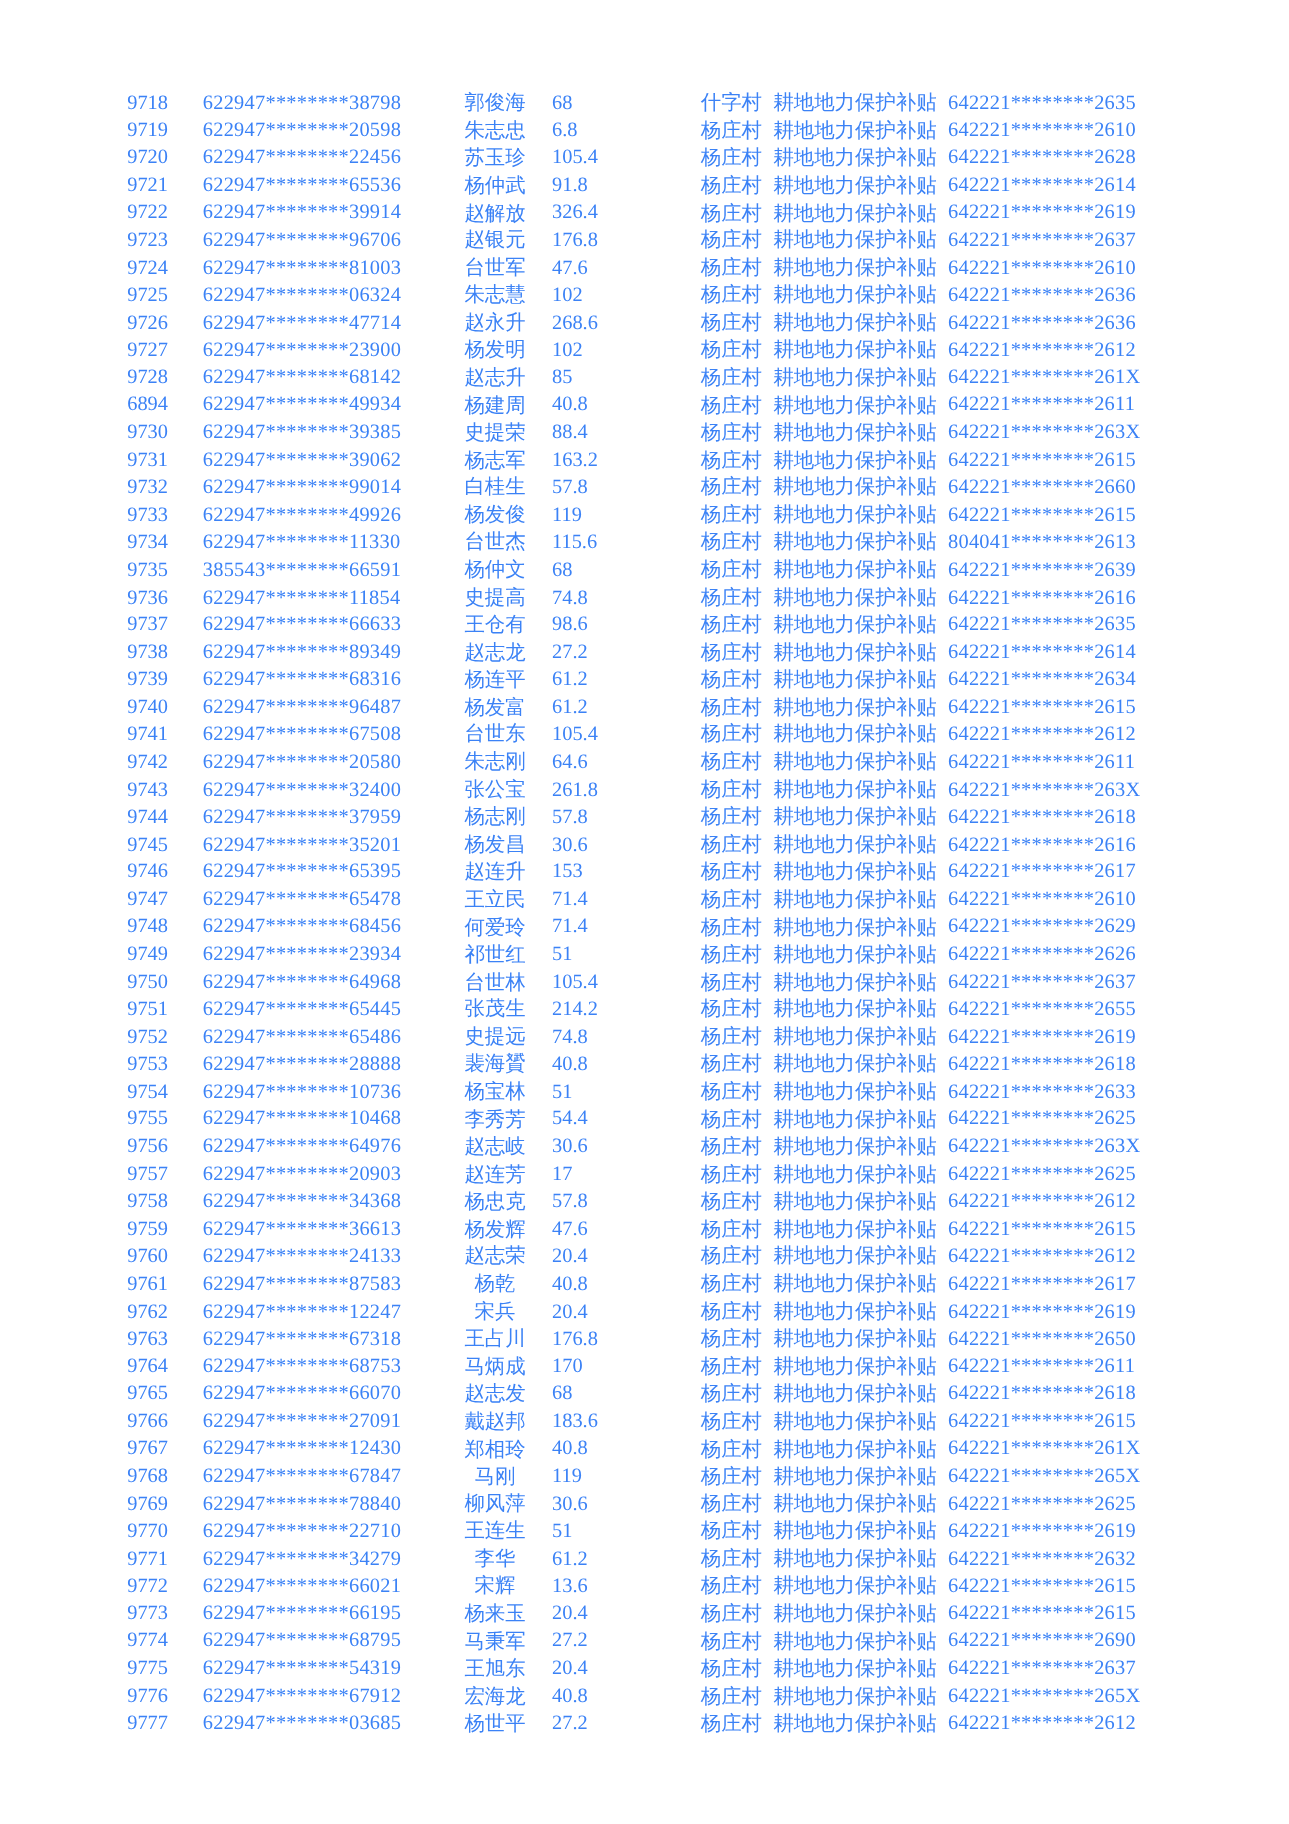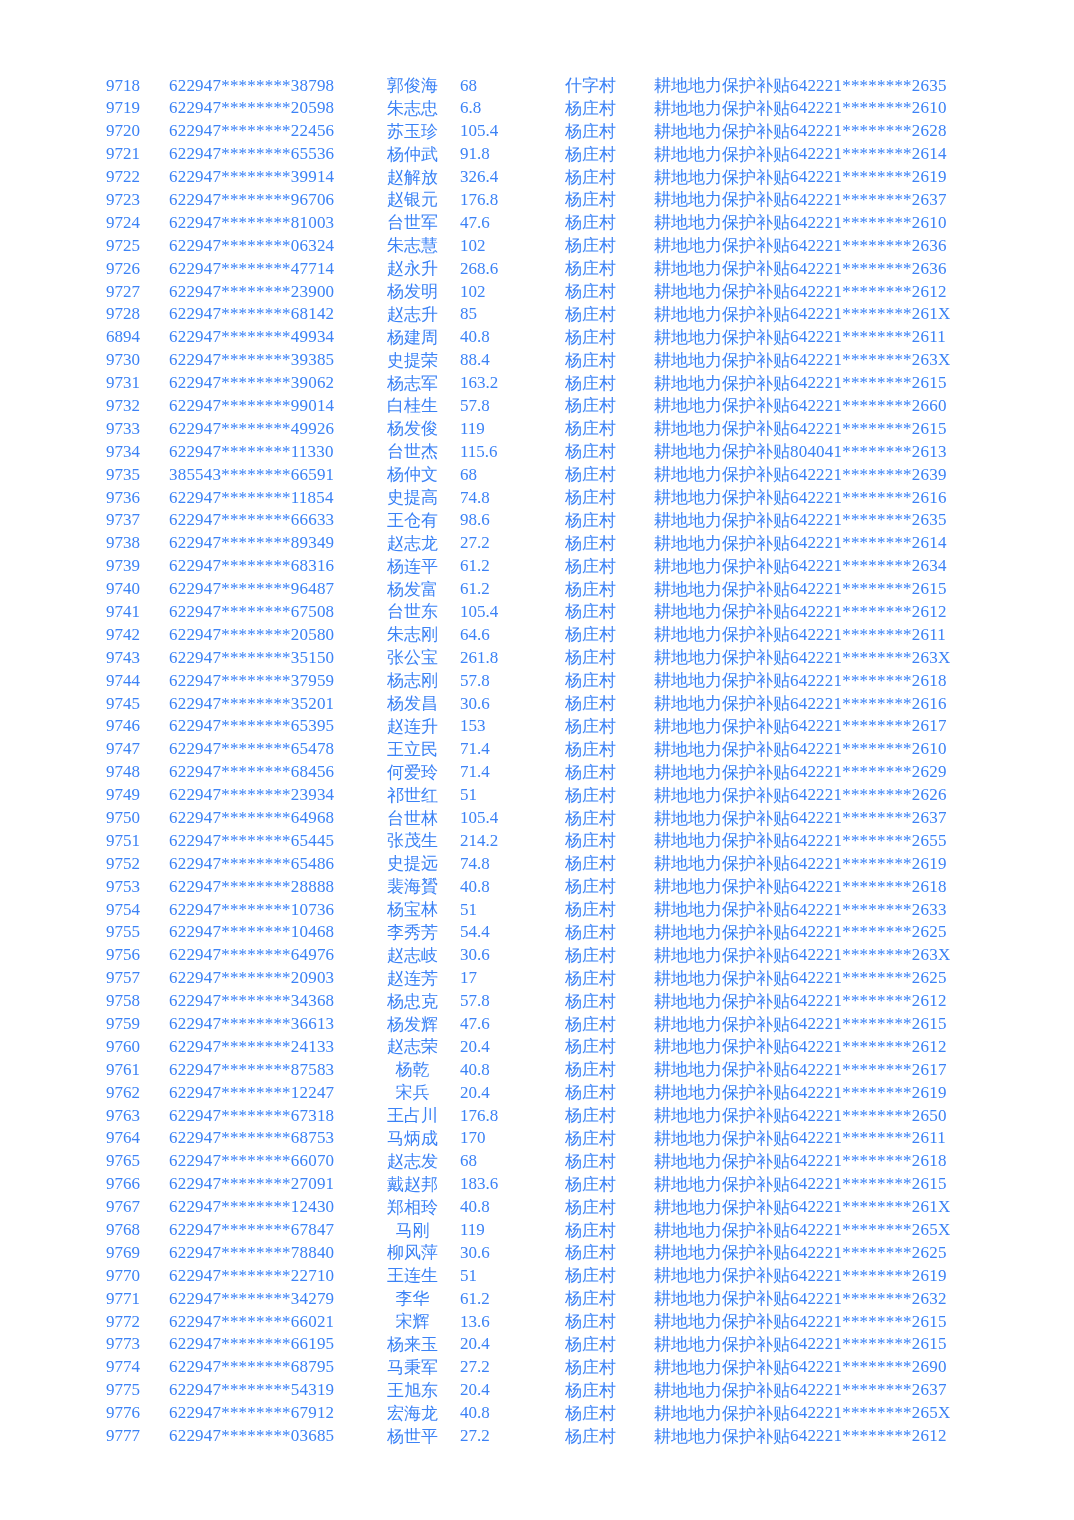--- a/index.html
+++ b/index.html
@@ -34,22 +34,22 @@
     grid-template-columns: 65px 200px 95px 105px 70px 155px 185px;
     height: 22.9px;
     align-items: center;
     white-space: nowrap;
   }
   .cell { overflow: visible; }
   .c-no      { text-align: left;  padding-left: 6px; }
   .c-id      { text-align: left;  padding-left: 4px; letter-spacing: 0.2px; }
   .c-name    { text-align: center; }
   .c-amount  { text-align: left; }
-  .c-village { text-align: left; }
-  .c-subsidy { text-align: right; }
+  .c-village { text-align: right; }
+  .c-subsidy { text-align: center; }
   .c-account { text-align: left; letter-spacing: 0.2px; }
 </style>
 </head>
 <body>
 
 <div class="sheet">
   <div class="subsidy-table">
     <div>
         <div class="row">
     <div class="cell c-no">9718</div>
@@ -271,21 +271,21 @@
     <div class="cell c-no">9742</div>
     <div class="cell c-id">622947********20580</div>
     <div class="cell c-name">朱志刚</div>
     <div class="cell c-amount">64.6</div>
     <div class="cell c-village">杨庄村</div>
     <div class="cell c-subsidy">耕地地力保护补贴</div>
     <div class="cell c-account">642221********2611</div>
   </div>
         <div class="row">
     <div class="cell c-no">9743</div>
-    <div class="cell c-id">622947********35150</div>
+    <div class="cell c-id">622947********32400</div>
     <div class="cell c-name">张公宝</div>
     <div class="cell c-amount">261.8</div>
     <div class="cell c-village">杨庄村</div>
     <div class="cell c-subsidy">耕地地力保护补贴</div>
     <div class="cell c-account">642221********263X</div>
   </div>
         <div class="row">
     <div class="cell c-no">9744</div>
     <div class="cell c-id">622947********37959</div>
     <div class="cell c-name">杨志刚</div>

